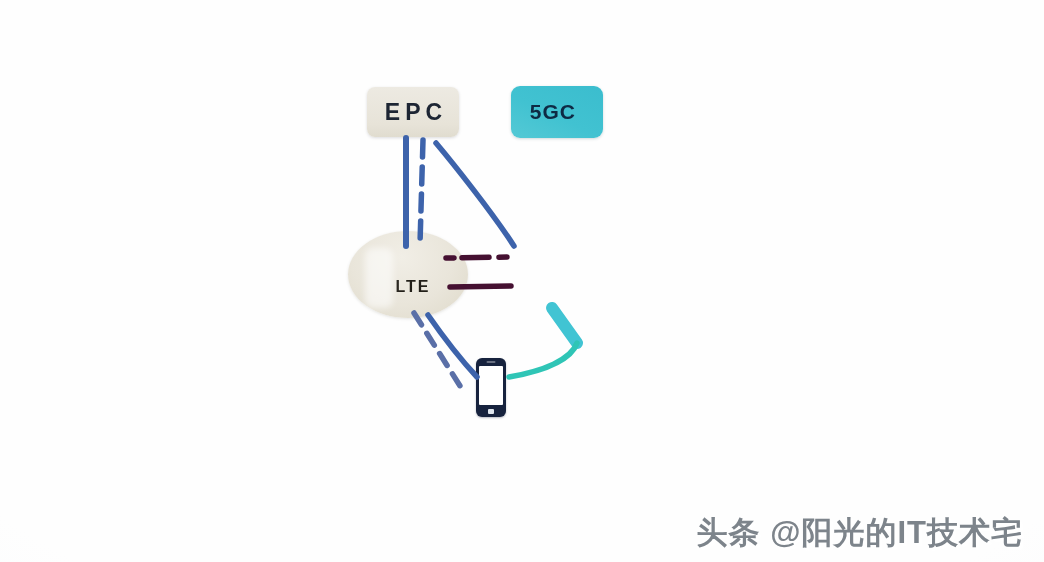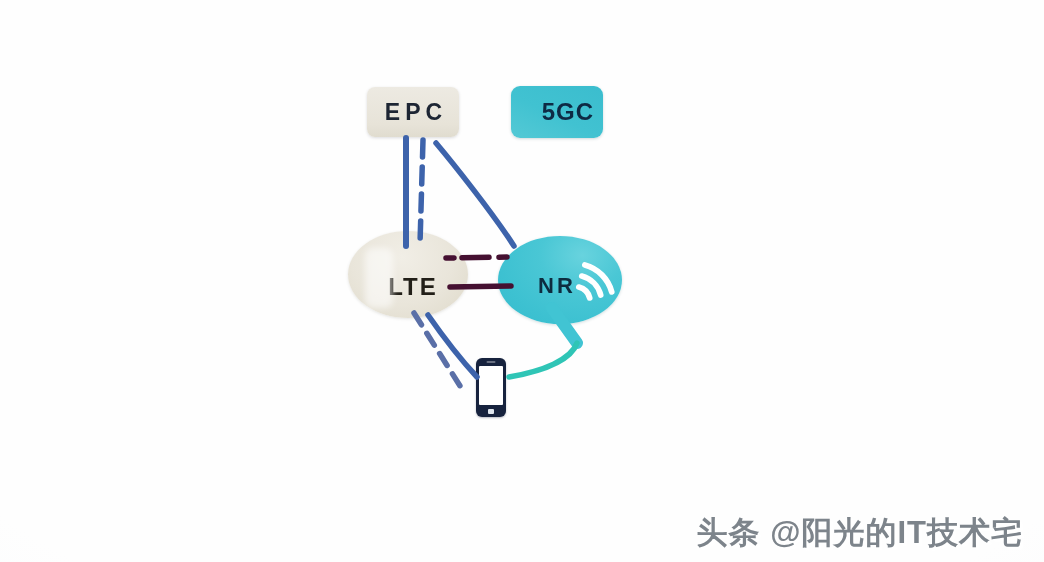--- a/index.html
+++ b/index.html
@@ -25,29 +25,29 @@
   }
   .box-epc .label { color: #1d2533; font-size: 23px; letter-spacing: 5px; padding-left: 6px; }
 
   .box-5gc {
     left: 511px; top: 86px; width: 92px; height: 52px;
     background: linear-gradient(205deg, #3bbdce 0%, #41c2d1 55%, #54c9d5 100%);
     border-radius: 9px;
     box-shadow: 0 1px 3px rgba(40,80,90,.22);
     justify-content: flex-end;
   }
-  .box-5gc .label { color: #0e2a44; font-size: 24px; letter-spacing: 1px; padding-right: 9px; }
+  .box-5gc .label { color: #0e2a44; font-size: 21px; letter-spacing: 1px; padding-right: 27px; }
 
   .ellipse-lte {
     left: 348px; top: 231px; width: 120px; height: 87px;
     border-radius: 50%;
     background: radial-gradient(ellipse at 45% 30%, #f1eee6 0%, #e9e5da 55%, #ded9c9 100%);
     box-shadow: 0 1px 3px rgba(80,80,70,.15);
   }
-  .ellipse-lte .label { color: #221f18; font-size: 24px; letter-spacing: 2px; padding-top: 24px; padding-left: 10px; }
+  .ellipse-lte .label { color: #221f18; font-size: 16px; letter-spacing: 2px; padding-top: 24px; padding-left: 10px; }
 
   .lte-antenna {
     position: absolute; left: 17px; top: 17px; width: 28px; height: 60px;
     background: rgba(255,255,255,.55);
     border-radius: 8px;
     filter: blur(3px);
   }
 
   .ellipse-nr {
     left: 498px; top: 236px; width: 124px; height: 88px;
@@ -105,28 +105,20 @@
 
   <div class="node box-5gc">
     <span class="label">5GC</span>
   </div>
 
   <div class="node ellipse-lte">
     <span class="lte-antenna"></span>
     <span class="label">LTE</span>
   </div>
 
-  <div class="node ellipse-nr">
-    <span class="label">NR</span>
-    <svg class="nr-signal" width="42" height="58" viewBox="0 0 44 58" fill="none">
-      <path d="M 6.1 38.5 A 16 16 0 0 1 17.5 49.9" stroke="#ffffff" stroke-width="6" stroke-linecap="round"></path>
-      <path d="M 9.2 27.0 A 28 28 0 0 1 29.0 46.8" stroke="#ffffff" stroke-width="6" stroke-linecap="round"></path>
-      <path d="M 12.4 15.4 A 40 40 0 0 1 40.6 43.6" stroke="#ffffff" stroke-width="6" stroke-linecap="round"></path>
-    </svg>
-  </div>
 
   <div class="phone">
     <span class="speaker"></span>
     <span class="screen"></span>
     <span class="home"></span>
   </div>
 
   <svg class="edges" width="1044" height="562" viewBox="0 0 1044 562" fill="none">
     <path d="M 406 138 L 406 246" stroke-width="6" stroke-linecap="round" stroke="#3d63ab"></path>
     <path d="M 423 140 L 420 244" stroke-width="5.5" stroke-linecap="round" stroke-dasharray="17 10" stroke="#3d63ab"></path>

